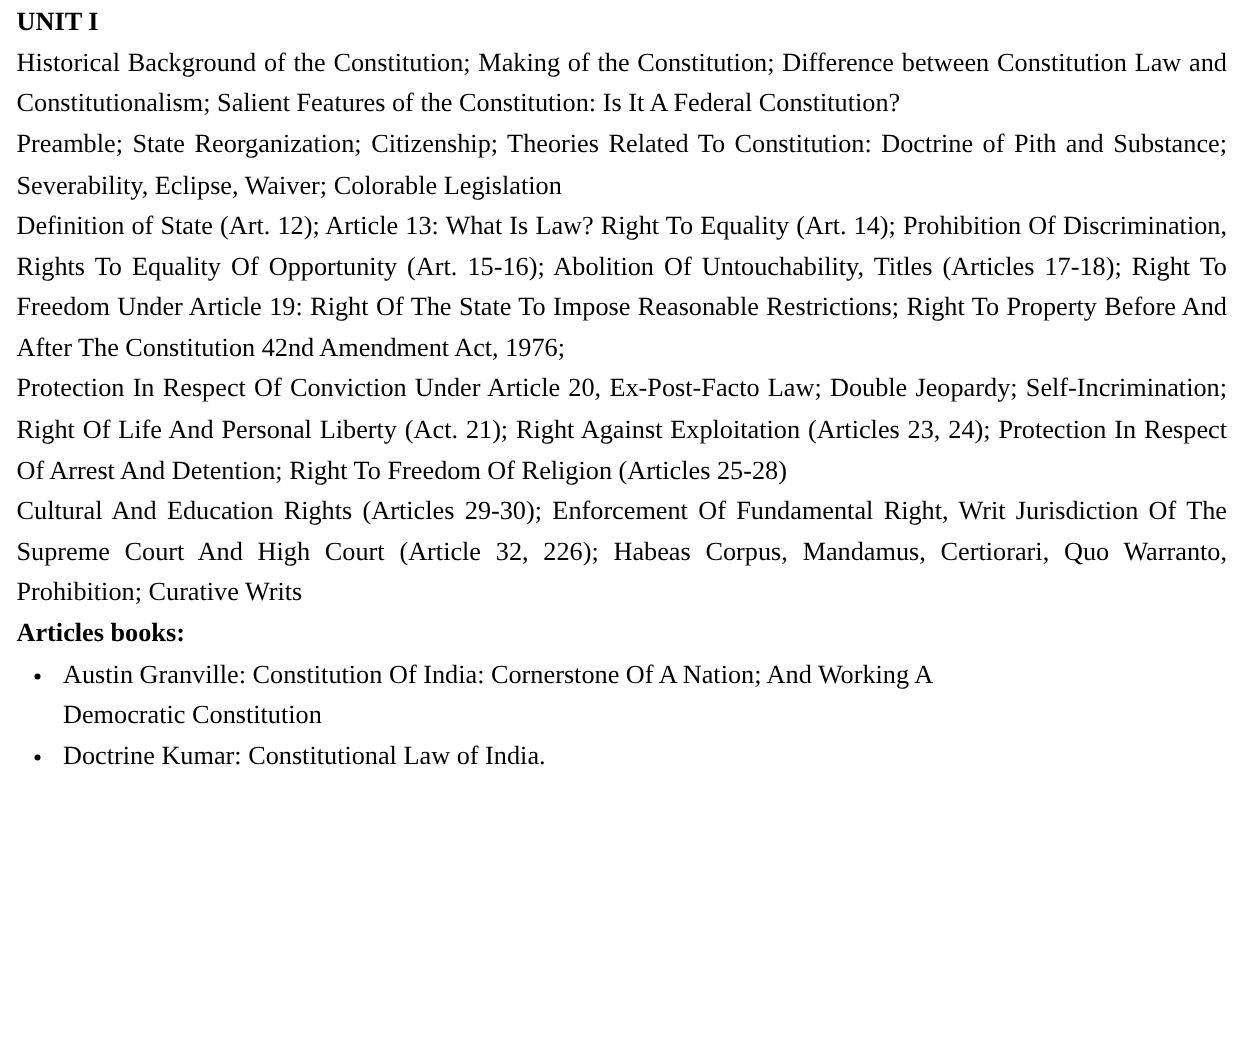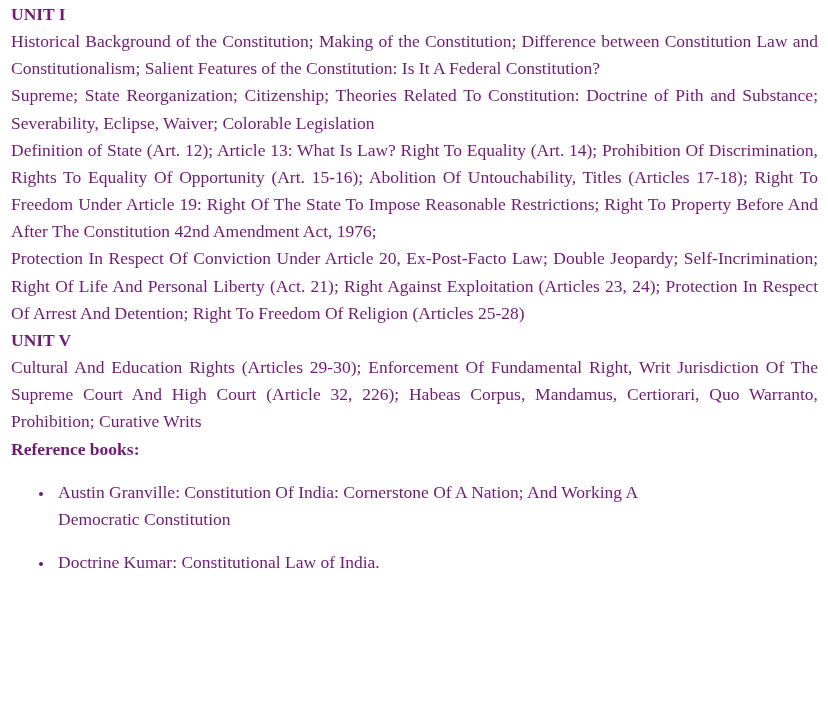--- a/index.html
+++ b/index.html
@@ -10,21 +10,21 @@
   body {
     width: 828px;
     height: 707px;
     overflow: hidden;
   }
   .page {
     box-sizing: border-box;
     width: 828px;
     height: 707px;
     padding: 1px 10px 0 11px;
-    color: #701a75;
+    color: #000000;
     font-family: "Liberation Serif", "DejaVu Serif", serif;
     font-size: 17.5px;
     line-height: 27.15px;
   }
   .unit-heading, .ref-heading {
     margin: 0;
     font-size: inherit;
     line-height: inherit;
     font-weight: bold;
     text-align: left;
@@ -32,58 +32,57 @@
   .unit-body {
     margin: 0;
     text-align: justify;
   }
   .ref-list {
     margin: 0;
     padding: 0 0 0 27px;
     list-style: disc outside;
   }
   .ref-list li {
-    margin: 16px;
+    margin: 0;
     padding-left: 4px;
     white-space: pre-line;
     text-align: left;
   }
   .ref-list li::marker {
     font-size: 0.85em;
   }
 </style>
 </head>
 <body>
 
 <div class="page">
 
   <section>
     <h3 class="unit-heading">UNIT I</h3>
     <p class="unit-body">Historical Background of the Constitution; Making of the Constitution; Difference between Constitution Law and Constitutionalism; Salient Features of the Constitution: Is It A Federal Constitution?</p>
   </section>
 
   <section>
-    <p class="unit-body">Supreme; State Reorganization; Citizenship; Theories Related To Constitution: Doctrine of Pith and Substance; Severability, Eclipse, Waiver; Colorable Legislation</p>
+    <p class="unit-body">Preamble; State Reorganization; Citizenship; Theories Related To Constitution: Doctrine of Pith and Substance; Severability, Eclipse, Waiver; Colorable Legislation</p>
   </section>
 
   <section>
     <p class="unit-body">Definition of State (Art. 12); Article 13: What Is Law? Right To Equality (Art. 14); Prohibition Of Discrimination, Rights To Equality Of Opportunity (Art. 15-16); Abolition Of Untouchability, Titles (Articles 17-18); Right To Freedom Under Article 19: Right Of The State To Impose Reasonable Restrictions; Right To Property Before And After The Constitution 42nd Amendment Act, 1976;</p>
   </section>
 
   <section>
     <p class="unit-body">Protection In Respect Of Conviction Under Article 20, Ex-Post-Facto Law; Double Jeopardy; Self-Incrimination; Right Of Life And Personal Liberty (Act. 21); Right Against Exploitation (Articles 23, 24); Protection In Respect Of Arrest And Detention; Right To Freedom Of Religion (Articles 25-28)</p>
   </section>
 
   <section>
-    <h3 class="unit-heading">UNIT V</h3>
     <p class="unit-body">Cultural And Education Rights (Articles 29-30); Enforcement Of Fundamental Right, Writ Jurisdiction Of The Supreme Court And High Court (Article 32, 226); Habeas Corpus, Mandamus, Certiorari, Quo Warranto, Prohibition; Curative Writs</p>
   </section>
 
   <section>
-    <h3 class="ref-heading">Reference books:</h3>
+    <h3 class="ref-heading">Articles books:</h3>
     <ul class="ref-list">
       <li>Austin Granville: Constitution Of India: Cornerstone Of A Nation; And Working A
 Democratic Constitution</li>
       <li>Doctrine Kumar: Constitutional Law of India.</li>
     </ul>
   </section>
 
 </div>
 
 </body></html>

